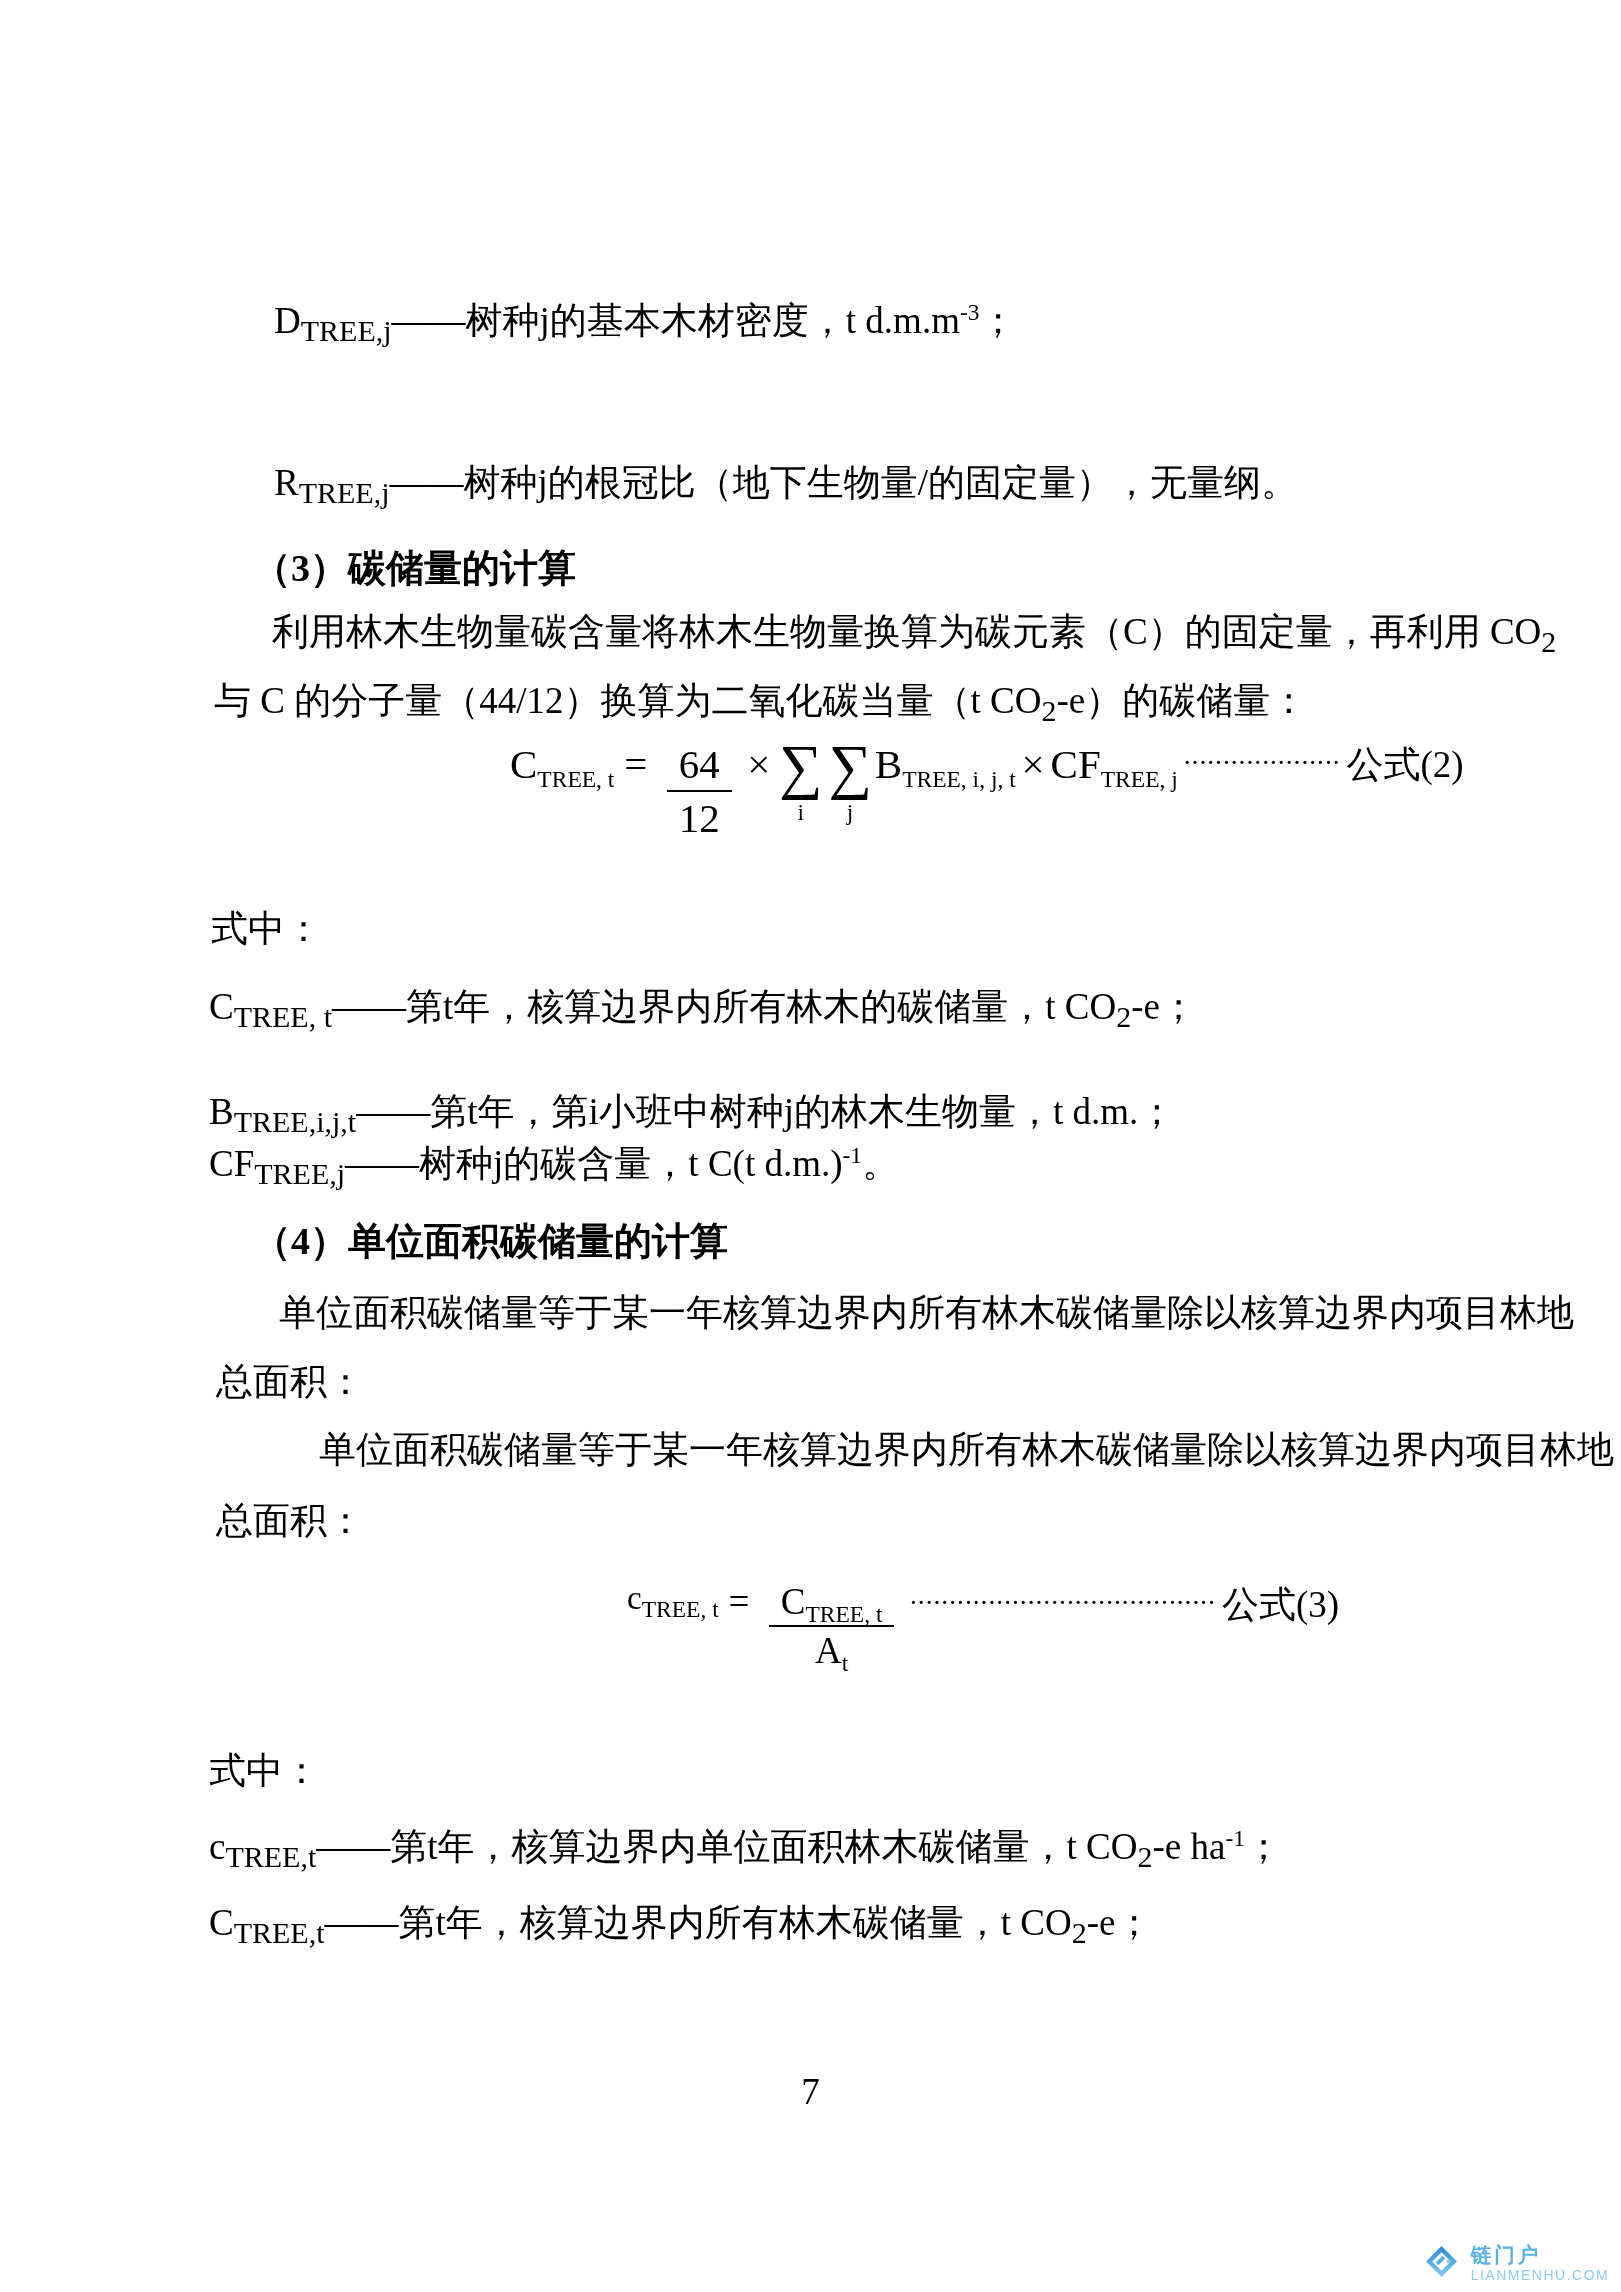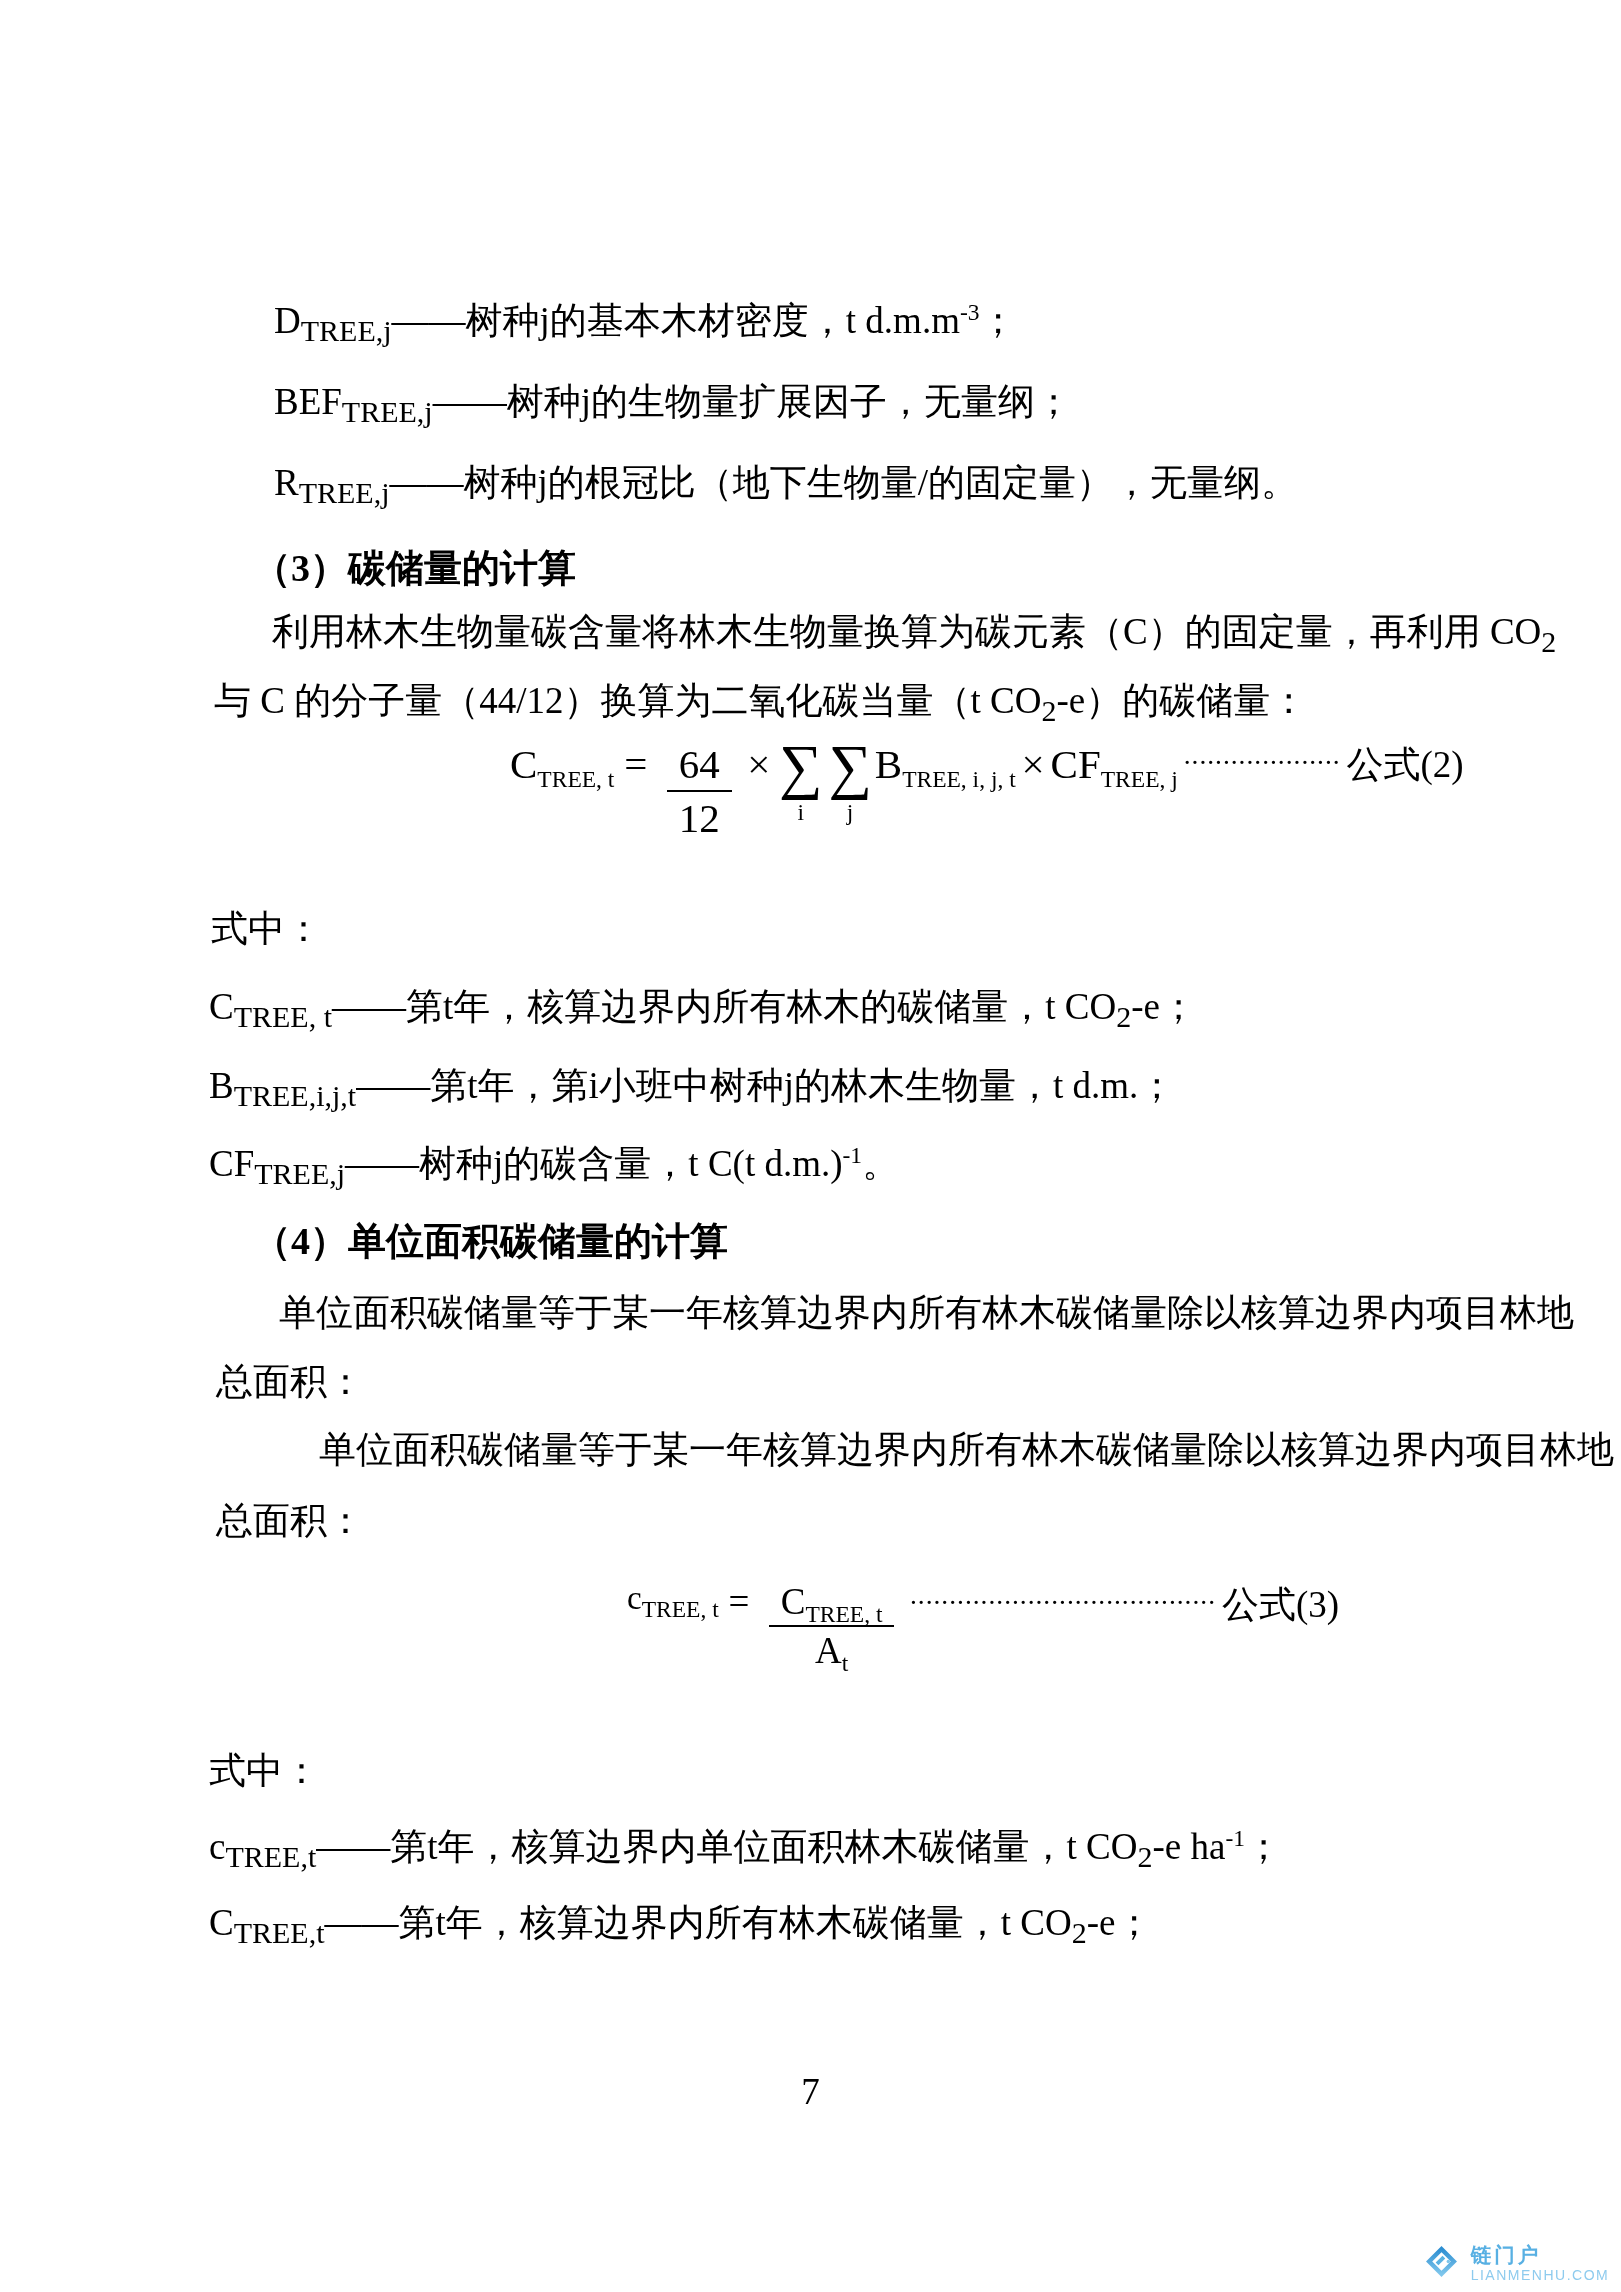--- a/index.html
+++ b/index.html
@@ -59,21 +59,20 @@
   .wm-text{display:flex;flex-direction:column;line-height:1;}
   .wm-brand{font-size:20.6px;font-weight:bold;color:#58b0e3;letter-spacing:2.9px;}
   .wm-domain{font-size:14px;color:#8ecbee;letter-spacing:1.5px;margin-top:2.9px;}
 </style>
 </head>
 <body>
 
 <div class="page">
 
   <div class="line" style="top:297px;left:274px"><span>D</span><sub>TREE,j</sub><span>——树种j的基本木材密度，t d.m.m</span><sup>-3</sup><span>；</span></div>
-  <div class="line" style="top:378px;left:274px"><span>BEF</span><sub>TREE,j</sub><span>——树种j的生物量扩展因子，无量纲；</span></div>
   <div class="line" style="top:459px;left:274px"><span>R</span><sub>TREE,j</sub><span>——树种j的根冠比（地下生物量/的固定量），无量纲。</span></div>
 
   <div class="line heading" style="top:545px;left:253px">（3）碳储量的计算</div>
 
   <div class="line" style="top:608px;left:272px"><span>利用林木生物量碳含量将林木生物量换算为碳元素（C）的固定量，再利用 CO</span><sub>2</sub></div>
   <div class="line" style="top:677px;left:214px"><span>与 C 的分子量（44/12）换算为二氧化碳当量（t CO</span><sub>2</sub><span>-e）的碳储量：</span></div>
 
   <div class="formula" style="top:740px;left:510px">
     <span class="f-term"><span>C</span><sub>TREE, t</sub></span>
     <span class="f-eq">=</span>
@@ -93,21 +92,21 @@
     <span class="f-term"><span>B</span><sub>TREE, i, j, t</sub></span>
     <span class="f-times">×</span>
     <span class="f-term"><span>CF</span><sub>TREE, j</sub></span>
     <span class="dots">....................</span>
     <span class="f-label">公式(2)</span>
   </div>
 
   <div class="line" style="top:905px;left:211px">式中：</div>
 
   <div class="line" style="top:983px;left:209px"><span>C</span><sub>TREE, t</sub><span>——第t年，核算边界内所有林木的碳储量，t CO</span><sub>2</sub><span>-e；</span></div>
-  <div class="line" style="top:1062px;left:209px"><span>B</span><sub>TREE,i,j,t</sub><span>——第t年，第i小班中树种j的林木生物量，t d.m.；</span></div>
+  <div class="line" style="top:1088px;left:209px"><span>B</span><sub>TREE,i,j,t</sub><span>——第t年，第i小班中树种j的林木生物量，t d.m.；</span></div>
   <div class="line" style="top:1140px;left:209px"><span>CF</span><sub>TREE,j</sub><span>——树种j的碳含量，t C(t d.m.)</span><sup>-1</sup><span>。</span></div>
 
   <div class="line heading" style="top:1218px;left:253px">（4）单位面积碳储量的计算</div>
 
   <div class="line" style="top:1289px;left:279px">单位面积碳储量等于某一年核算边界内所有林木碳储量除以核算边界内项目林地</div>
   <div class="line" style="top:1358px;left:216px">总面积：</div>
   <div class="line" style="top:1426px;left:319px">单位面积碳储量等于某一年核算边界内所有林木碳储量除以核算边界内项目林地</div>
   <div class="line" style="top:1497px;left:216px">总面积：</div>
 
   <div class="formula formula3" style="top:1580px;left:627px">

